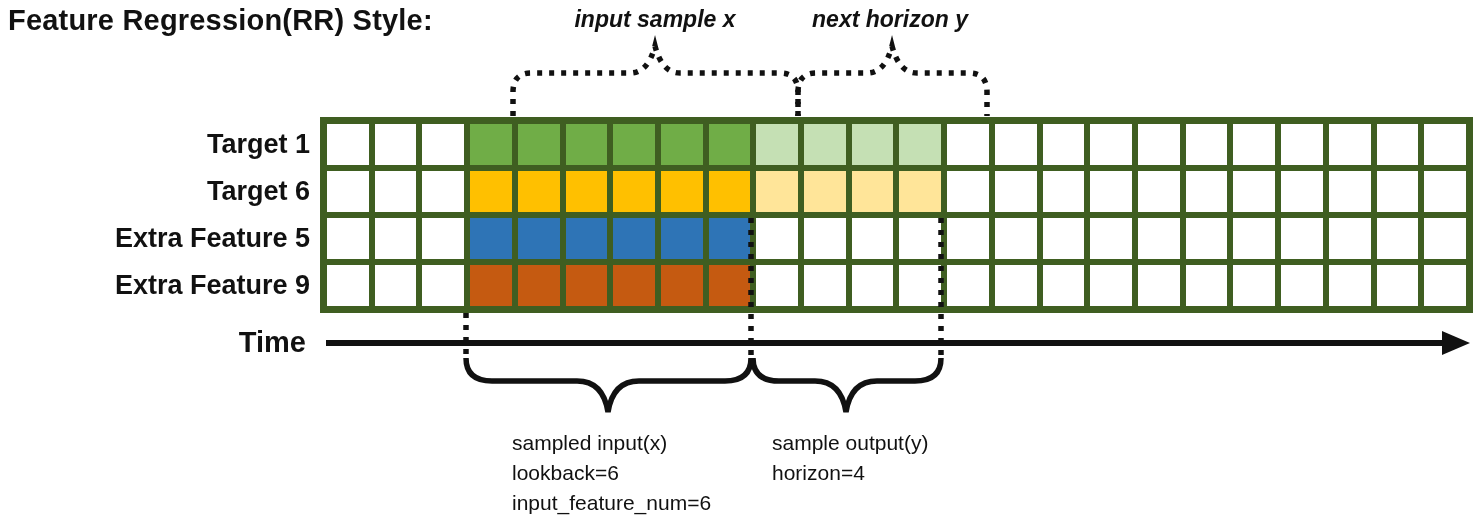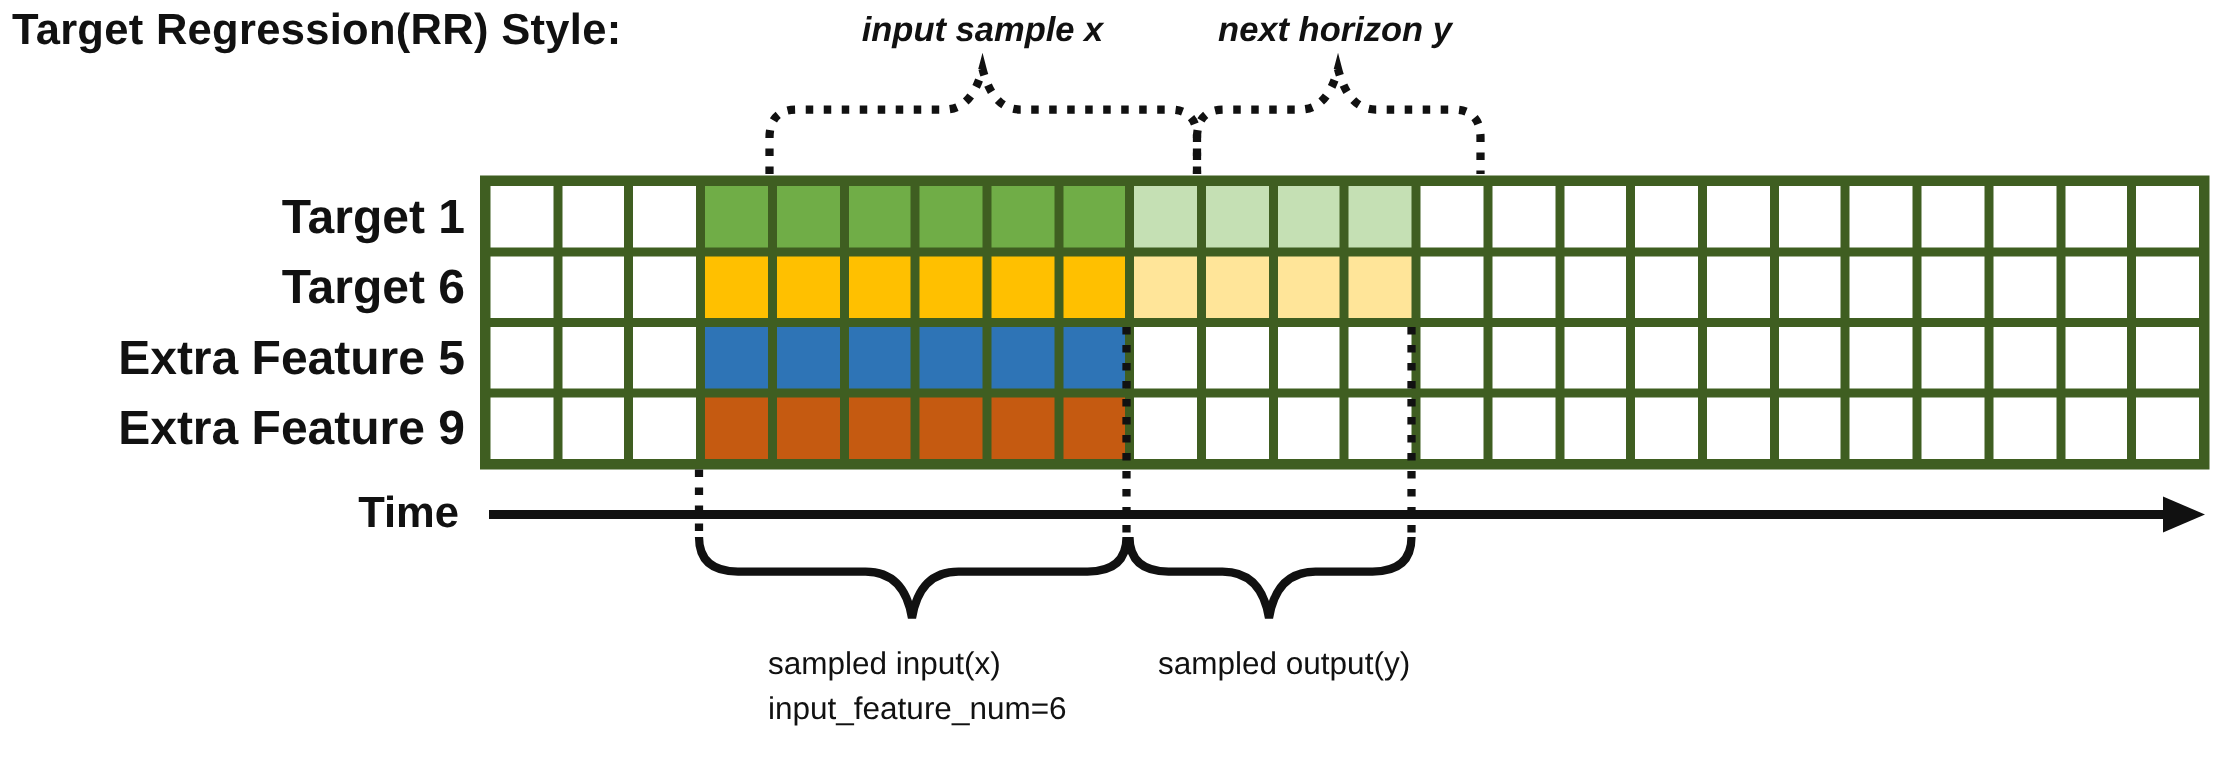--- a/index.html
+++ b/index.html
@@ -3,32 +3,32 @@
 <meta charset="utf-8">
 <style>
   html,body{margin:0;padding:0;background:#fff;}
   body{font-family:"Liberation Sans", sans-serif; width:1476px; height:516px; position:relative; overflow:hidden;}
   .abs{position:absolute;}
   #title{left:8px; top:4px; font-size:29px; font-weight:700; color:#111; letter-spacing:.2px;}
   .brace-label{top:6px; font-size:23px; font-style:italic; font-weight:600; color:#111; transform:translateX(-50%); white-space:nowrap;}
   #lbl-next-x{left:655px;}
   #lbl-next-y{left:890px;}
   #time-label{left:204px; top:326px; width:102px; text-align:right; font-size:29px; font-weight:700; color:#111;}
-  .row-label{left:0; width:310px; text-align:right; font-size:32px; font-weight:700; color:#111; height:41px; display:flex; align-items:center; justify-content:flex-end;}
+  .row-label{left:0; width:310px; text-align:right; font-size:27px; font-weight:700; color:#111; height:41px; display:flex; align-items:center; justify-content:flex-end;}
   #grid{left:320px; top:117px; width:1153px; height:196px; box-sizing:border-box; padding:7px; display:grid; grid-template-columns:repeat(24,1fr); grid-template-rows:repeat(4,1fr); gap:6px;}
   .cell{width:100%; height:100%;}
   svg.overlay{position:absolute; left:0; top:0; pointer-events:none;}
   .ann-block{top:428px; font-size:21px; font-weight:500; color:#111; line-height:30px; white-space:nowrap;}
   #ann-input{left:512px;}
   #ann-output{left:772px;}
 </style>
 </head>
 <body>
 
-<div id="title" class="abs">Target Regression(RR) Style:</div>
+<div id="title" class="abs">Feature Regression(RR) Style:</div>
 
 <div id="lbl-next-x" class="abs brace-label">input sample x</div>
 <div id="lbl-next-y" class="abs brace-label">next horizon y</div>
 
 <div class="abs row-label" style="top:124px">Target 1</div>
 <div class="abs row-label" style="top:171px">Target 6</div>
 <div class="abs row-label" style="top:218px">Extra Feature 5</div>
 <div class="abs row-label" style="top:265px">Extra Feature 9</div>
 
 <div id="grid" class="abs" style="background: rgb(63, 94, 33);">
@@ -145,17 +145,19 @@
   <path d="M 466,358 Q 466,381 492,381 L 577,381 Q 603,381 608,412 Q 613,381 639,381 L 725,381 Q 751,381 751,358" fill="none" stroke="#111" stroke-width="5.5"></path>
 
   <path d="M 753,358 Q 753,381 779,381 L 815,381 Q 841,381 846,412 Q 851,381 877,381 L 915,381 Q 941,381 941,358" fill="none" stroke="#111" stroke-width="5.5"></path>
 
   <line x1="326" y1="343" x2="1444" y2="343" stroke="#111" stroke-width="6"></line>
   <polygon points="1442,331 1470,343 1442,355" fill="#111"></polygon>
 </svg>
 
 <div id="ann-input" class="abs ann-block">
   <div>sampled input(x)</div>
+  <div>lookback=6</div>
   <div>input_feature_num=6</div>
 </div>
 <div id="ann-output" class="abs ann-block">
-  <div>sampled output(y)</div>
+  <div>sample output(y)</div>
+  <div>horizon=4</div>
 </div>
 
 </body></html>

